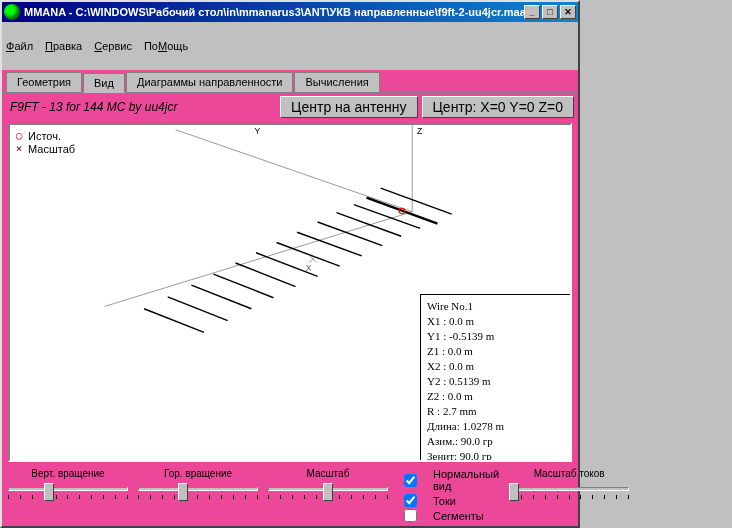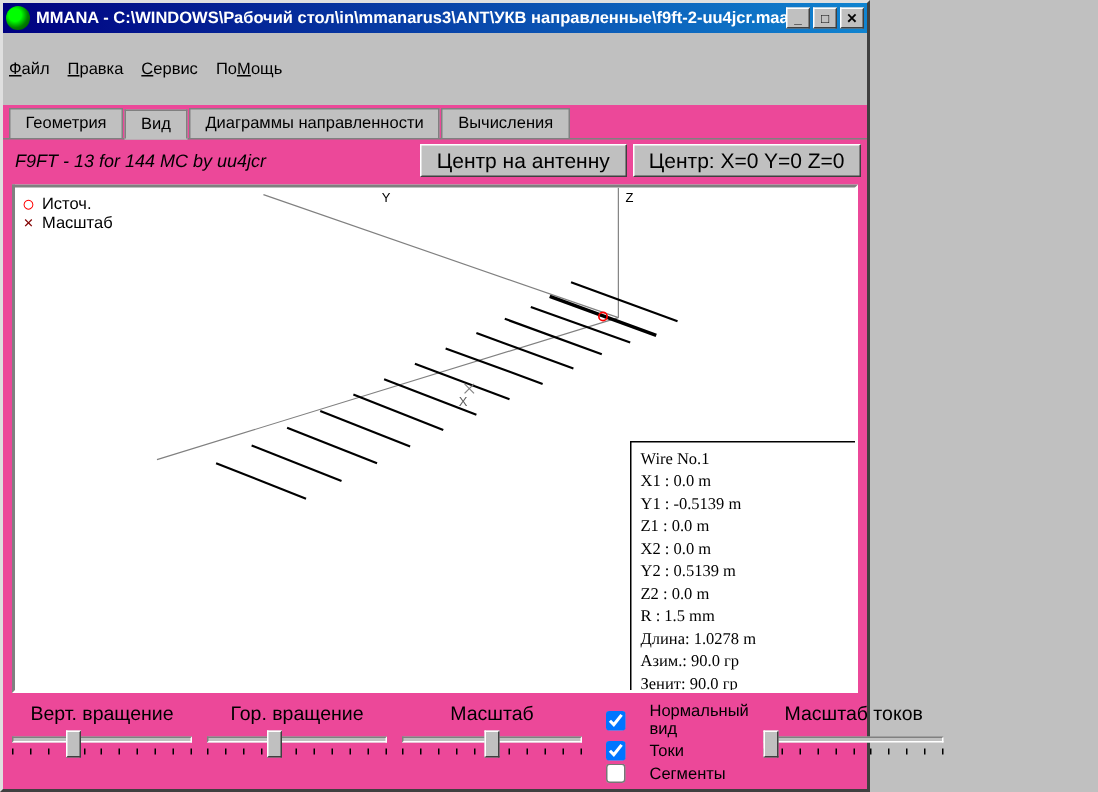--- a/index.html
+++ b/index.html
@@ -20,21 +20,21 @@
   .subtitle { flex: 1; font-size: 12px; padding-left: 4px; font-style: italic; }
   .toolbtn { border: 1px solid; border-color: #fff #404040 #404040 #fff; background: #c0c0c0; padding: 2px 10px; font-size: 14px; cursor: pointer; min-width: 130px; text-align: left; }
   .canvas-wrap { flex: 1; margin: 2px 6px; border: 2px solid; border-color: #808080 #fff #fff #808080; background: #fff; position: relative; overflow: hidden; }
   .canvas { position: absolute; inset: 0; }
   .legend { position: absolute; top: 4px; left: 4px; font-size: 11px; }
   .legend .row { display: flex; align-items: center; gap: 4px; }
   .legend .sym { width: 10px; text-align: center; font-family: monospace; }
   .infobox { position: absolute; left: 410px; top: 169px; width: 295px; border: 1px solid #000; background: #fff; padding: 4px 6px; font-size: 11px; line-height: 15px; font-family: Liberation Serif, serif; }
   .bottom { padding: 4px 6px; display: flex; align-items: flex-start; gap: 10px; }
   .slider-group { display: flex; flex-direction: column; align-items: center; width: 128px; }
-  .slider-group .lbl { font-size: 13px; margin-bottom: 2px; }
+  .slider-group .lbl { font-size: 10px; margin-bottom: 2px; }
   .slider { width: 120px; height: 24px; position: relative; }
   .slider .track { position: absolute; top: 6px; left: 0; right: 0; height: 4px; border: 1px solid; border-color: #808080 #fff #fff #808080; background: #c0c0c0; }
   .slider .ticks { position: absolute; top: 14px; left: 0; right: 0; height: 6px; display: flex; justify-content: space-between; }
   .slider .ticks span { width: 1px; height: 4px; background: #000; }
   .slider .thumb { position: absolute; top: 2px; width: 10px; height: 18px; background: #c0c0c0; border: 1px solid; border-color: #fff #404040 #404040 #fff; }
   .checks { display: flex; flex-direction: column; gap: 2px; font-size: 11px; margin-left: 6px; }
   .checks label { display: flex; align-items: center; gap: 16px; cursor: pointer; }
   .checks input { width: 13px; height: 13px; }
   svg text { font-family: Tahoma, Arial, sans-serif; font-size: 11px; }
   .cursor-arrow { position: absolute; left: 556px; top: 370px; font-size: 16px; pointer-events: none; transform: rotate(-20deg); }
@@ -120,21 +120,21 @@
     </svg>
 
     <div class="infobox">
       <div>Wire No.1</div>
       <div>X1   : 0.0 m</div>
       <div>Y1   : -0.5139 m</div>
       <div>Z1   : 0.0 m</div>
       <div>X2   : 0.0 m</div>
       <div>Y2   : 0.5139 m</div>
       <div>Z2   : 0.0 m</div>
-      <div>R    : 1.5 mm</div>
+      <div>R    : 2.7 mm</div>
       <div>Длина: 1.0278 m</div>
       <div>Азим.: 90.0 гр</div>
       <div>Зенит: 90.0 гр</div>
     </div>
     <div class="cursor-arrow">↖</div>
   </div>
 
   <div class="bottom">
     <div class="slider-group">
       <div class="lbl">Верт. вращение</div>

